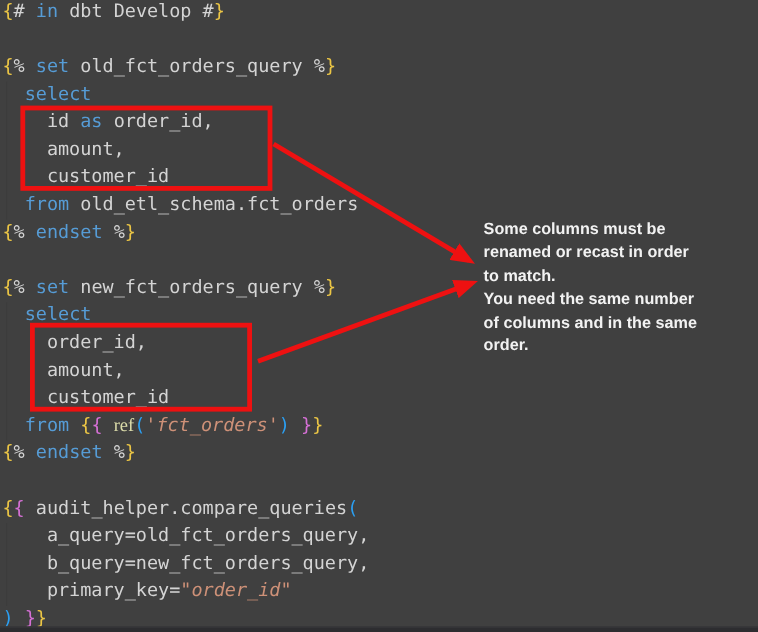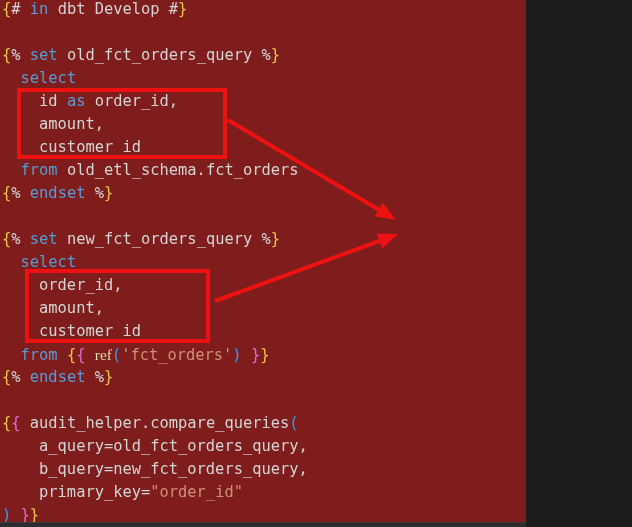--- a/index.html
+++ b/index.html
@@ -1,36 +1,36 @@
 <!DOCTYPE html>
 <html><head>
 <meta charset="utf-8">
 <style>
   html,body{margin:0;padding:0;background:#1d1d1d;}
   .screen{
     position:relative;
-    width:526px;height:527px;
-    background:#7f1d1d;
+    width:632px;height:527px;
+    background:#404040;
     overflow:hidden;
     font-family:"DejaVu Sans Mono", monospace;
   }
   
   pre.code{
     position:absolute;left:2px;top:-2px;margin:0;
     font-family:"DejaVu Sans Mono", monospace;
     font-size:15.4px;line-height:23px;
     white-space:pre;
   }
   .code-line{height:23px;}
   .tok-g{color:#ecc645;}   
   .tok-p{color:#d670d6;}   
   .tok-b{color:#2b9ff2;}   
   .tok-k{color:#569cd6;}   
   .tok-w{color:#d4d4d4;}   
-  .tok-o{color:#ce9178;}   
+  .tok-o{color:#ce9178;font-style:italic;}   
   .tok-f{color:#dcdcaa;font-family:Liberation Serif, serif;}   
   
   .guide{position:absolute;width:1px;background:#3c3c3c;left:5px;}
   #guide-1{top:68px;height:115px;}
   #guide-2{top:252px;height:115px;}
   #guide-3{top:436px;height:69px;}
   
   svg.overlay{position:absolute;left:0;top:0;pointer-events:none;}
   .note{
     position:absolute;left:403px;top:181px;width:215px;
@@ -59,15 +59,23 @@
       <marker id="ah" markerWidth="5" markerHeight="4" refX="3.6" refY="2" orient="auto">
         <path d="M0,0 L5,2 L0,4 z" fill="#ee1111"></path>
       </marker>
     </defs>
     <rect x="19" y="90" width="206" height="67" fill="none" stroke="#ee1111" stroke-width="4"></rect>
     <rect x="27" y="271" width="181" height="70" fill="none" stroke="#ee1111" stroke-width="4"></rect>
     <line x1="228" y1="120" x2="391" y2="217" stroke="#ee1111" stroke-width="4" marker-end="url(#ah)"></line>
     <line x1="215" y1="301" x2="393" y2="236" stroke="#ee1111" stroke-width="4" marker-end="url(#ah)"></line>
   </svg>
 
+  <div class="note">
+    <div>Some columns must be</div>
+    <div>renamed or recast in order</div>
+    <div>to match.</div>
+    <div>You need the same number</div>
+    <div>of columns and in the same</div>
+    <div>order.</div>
+  </div>
 
   <div class="bottom-strip"></div>
 </div>
 
 </body></html>

